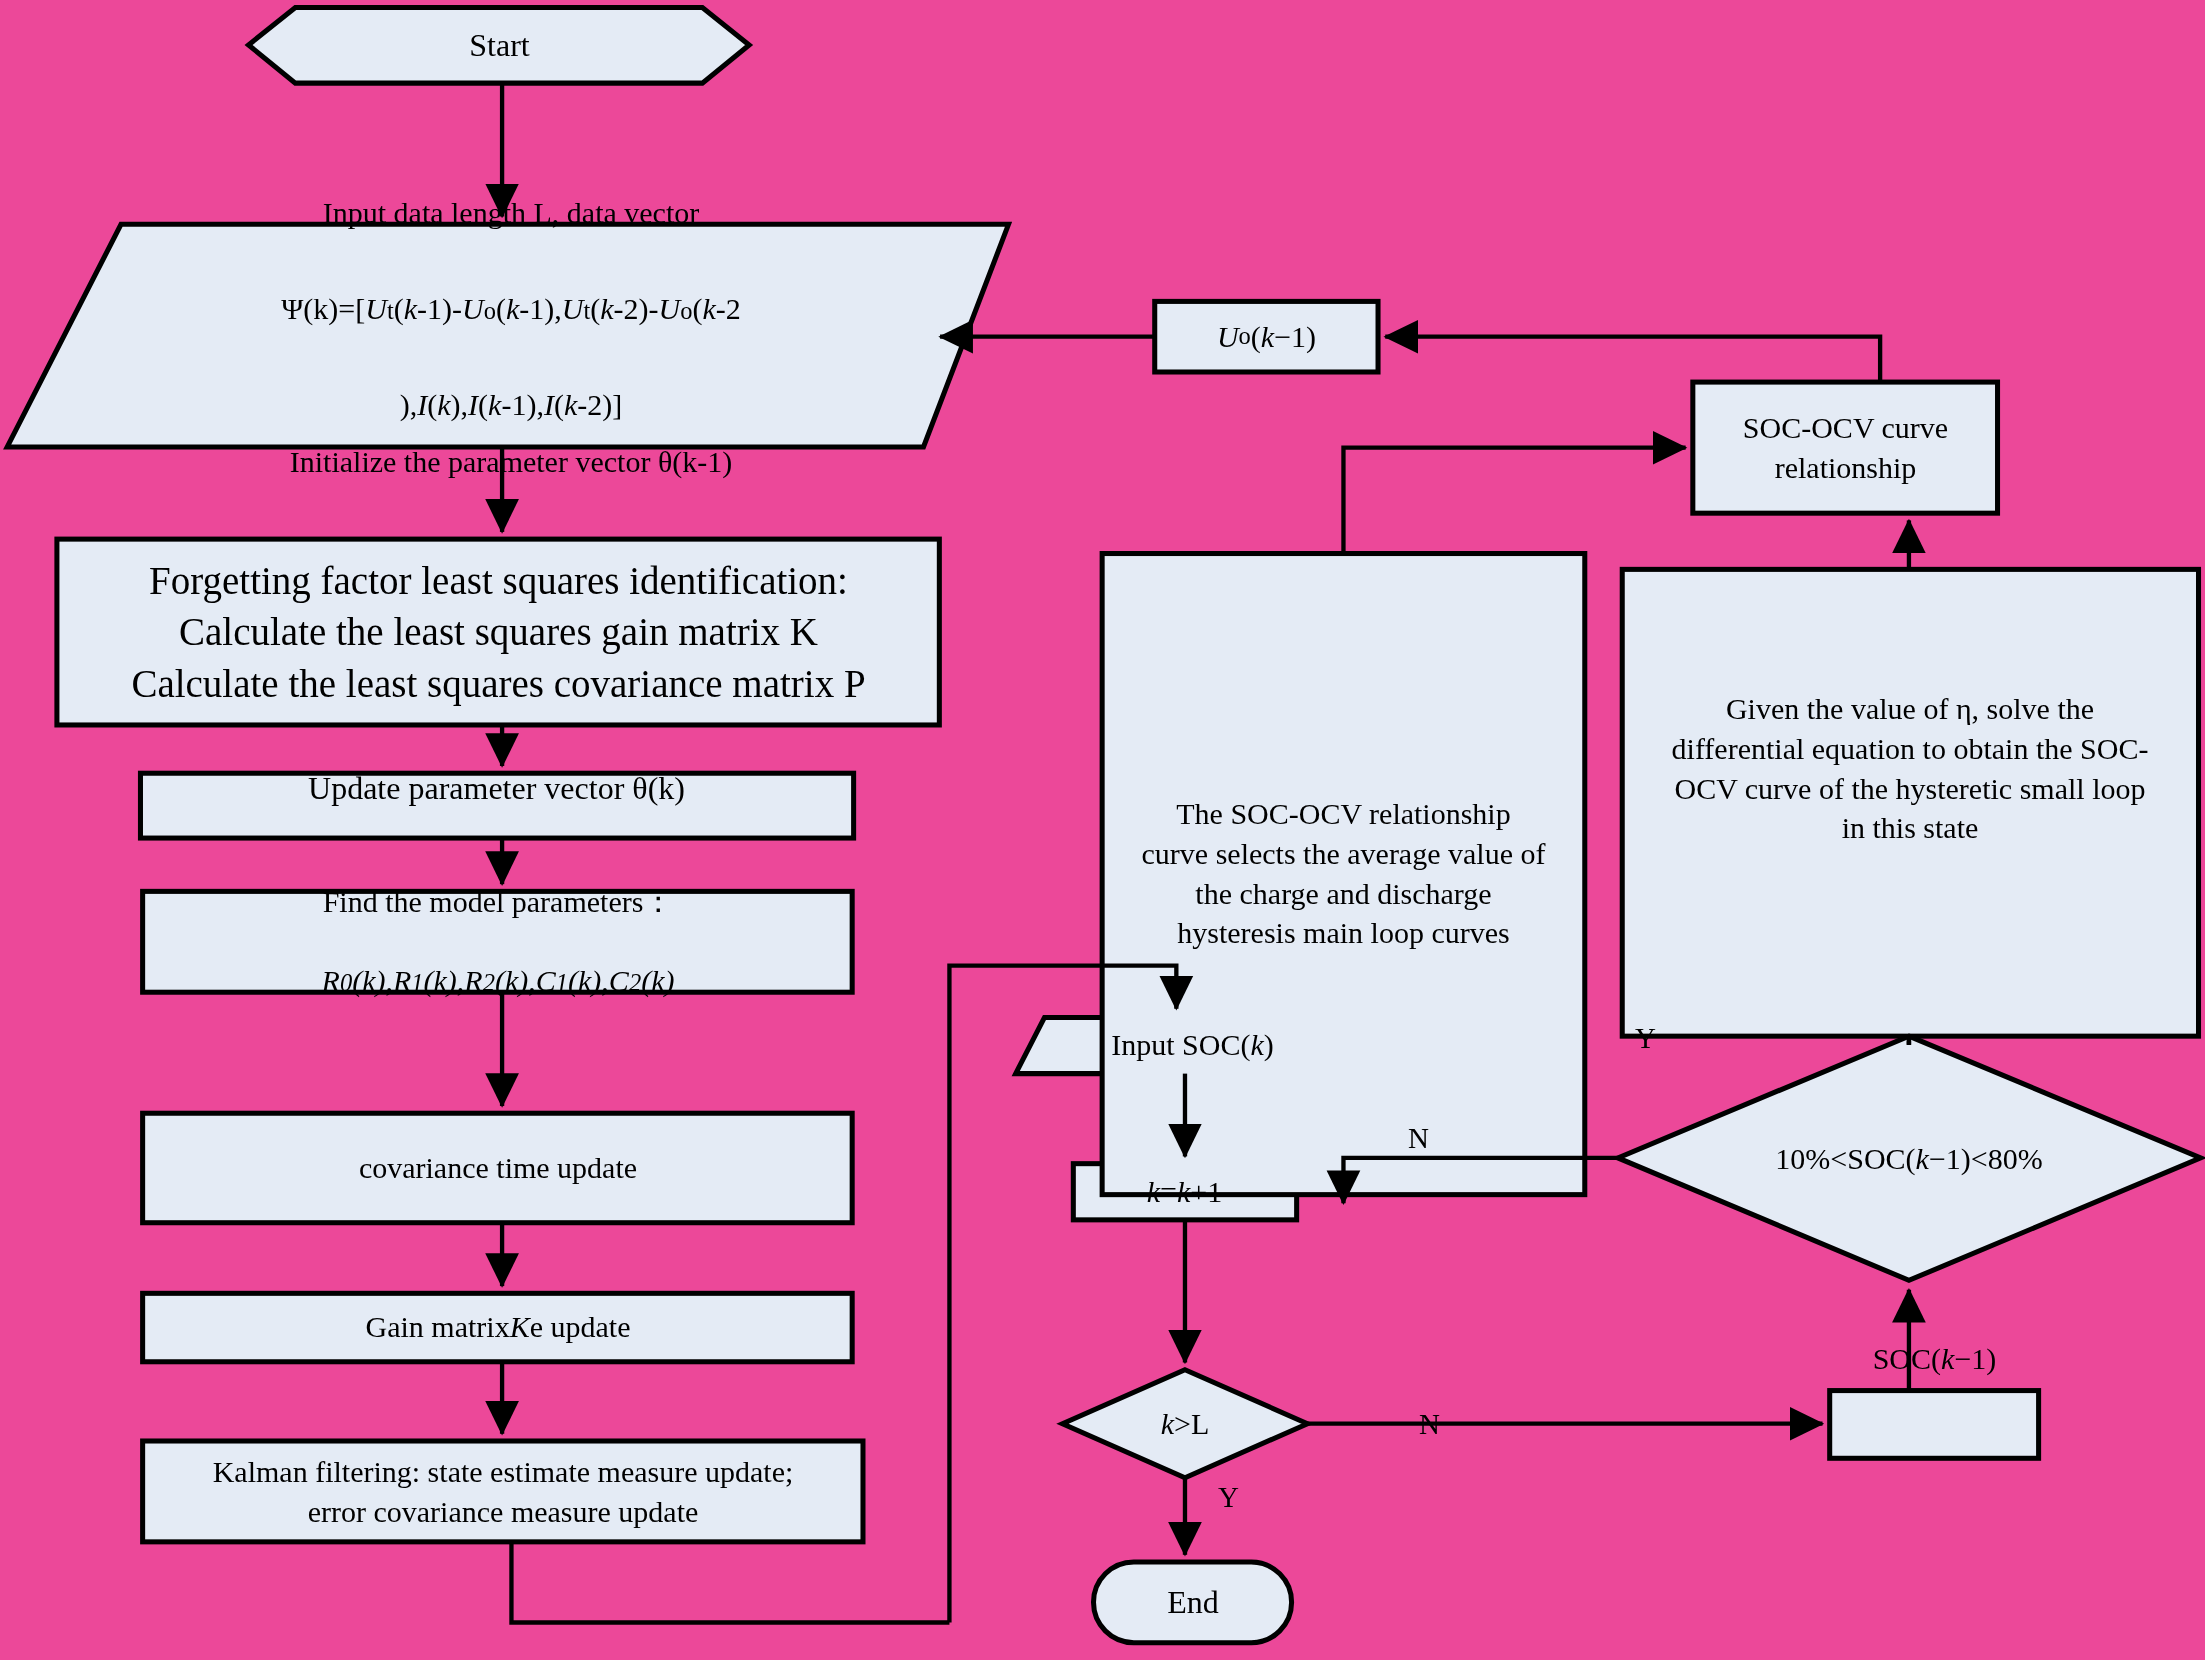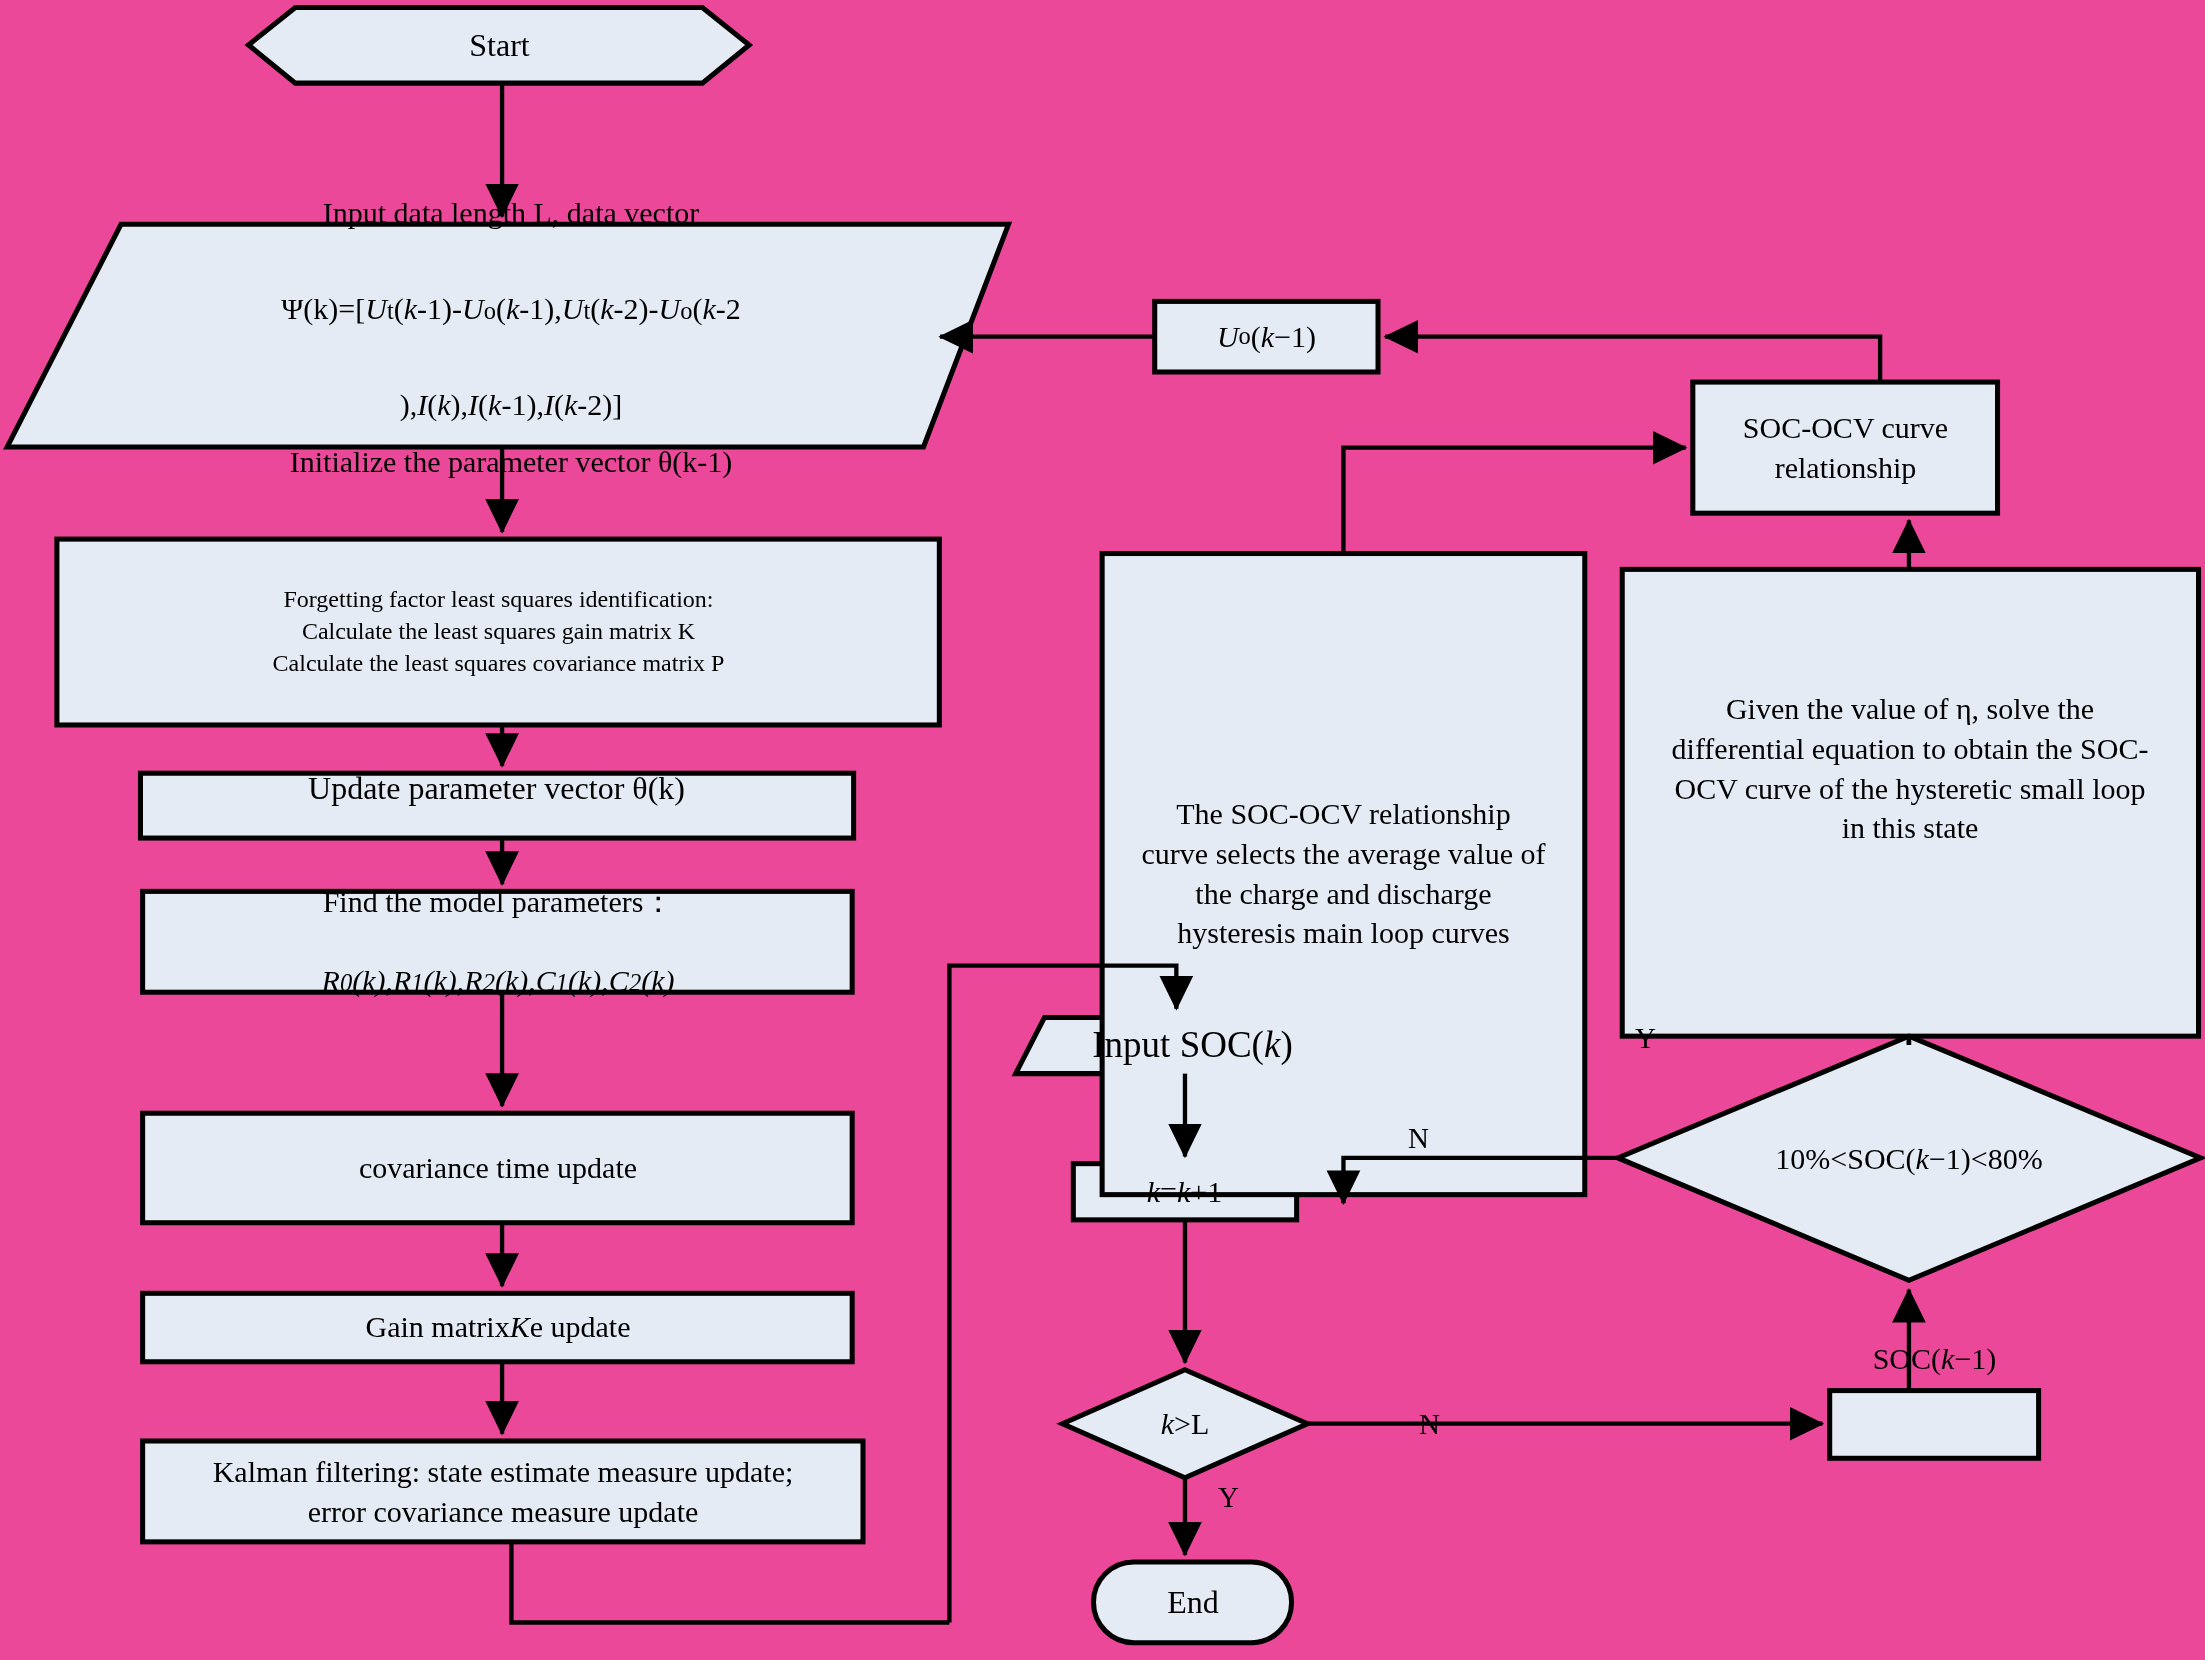--- a/index.html
+++ b/index.html
@@ -141,21 +141,21 @@
     <div>Input data length L, data vector</div>
     <div>
       <span>Ψ(k)=[</span><span class="it">U</span><span style="font-size:24.5px;">t</span><span>(</span><span class="it">k</span><span>-1)-</span><span class="it">U</span><span style="font-size:24.5px;">o</span><span>(</span><span class="it">k</span><span>-1),</span><span class="it">U</span><span style="font-size:24.5px;">t</span><span>(</span><span class="it">k</span><span>-2)-</span><span class="it">U</span><span style="font-size:24.5px;">o</span><span>(</span><span class="it">k</span><span>-2</span>
     </div>
     <div>
       <span>),</span><span class="it">I</span><span>(</span><span class="it">k</span><span>),</span><span class="it">I</span><span>(</span><span class="it">k</span><span>-1),</span><span class="it">I</span><span>(</span><span class="it">k</span><span>-2)]</span>
     </div>
     <div>Initialize the parameter vector θ(k-1)</div>
   </div>
 
-  <div class="node-text" style="left:57px; top:539px; width:883px; height:186px; font-size:24px; flex-direction:column;">
+  <div class="node-text" style="left:57px; top:539px; width:883px; height:186px; font-size:39px; flex-direction:column;">
     <div>Forgetting factor least squares identification:</div>
     <div>Calculate the least squares gain matrix K</div>
     <div>Calculate the least squares covariance matrix P</div>
   </div>
 
   <div class="node-text" style="left:140px; top:756px; width:713px; height:65px; font-size:32px;">Update parameter vector θ(k)</div>
 
   <div class="node-text" style="left:143px; top:891px; width:710px; height:101px; font-size:30px; flex-direction:column;">
     <div>Find the model parameters：</div>
     <div class="it">
@@ -169,21 +169,21 @@
 
   <div class="node-text" style="left:143px; top:1293px; width:710px; height:68px; font-size:30px;">
     <span>Gain matrix </span><span class="it">K</span><span>e update</span>
   </div>
 
   <div class="node-text" style="left:143px; top:1441px; width:720px; height:101px; font-size:30px; flex-direction:column;">
     <div>Kalman filtering: state estimate measure update;</div>
     <div>error covariance measure update</div>
   </div>
 
-  <div class="node-text" style="left:1016px; top:1017px; width:353px; height:56px; font-size:37px;">
+  <div class="node-text" style="left:1016px; top:1017px; width:353px; height:56px; font-size:30px;">
     <span>Input SOC(</span><span class="it">k</span><span>)</span>
   </div>
 
   <div class="node-text" style="left:1073px; top:1164px; width:223px; height:56px; font-size:30px;">
     <span class="it">k</span><span>=</span><span class="it">k</span><span>+1</span>
   </div>
 
   <div class="node-text" style="left:1077px; top:1396px; width:216px; height:55px; font-size:30px;">
     <span class="it">k</span><span>&gt;L</span>
   </div>

